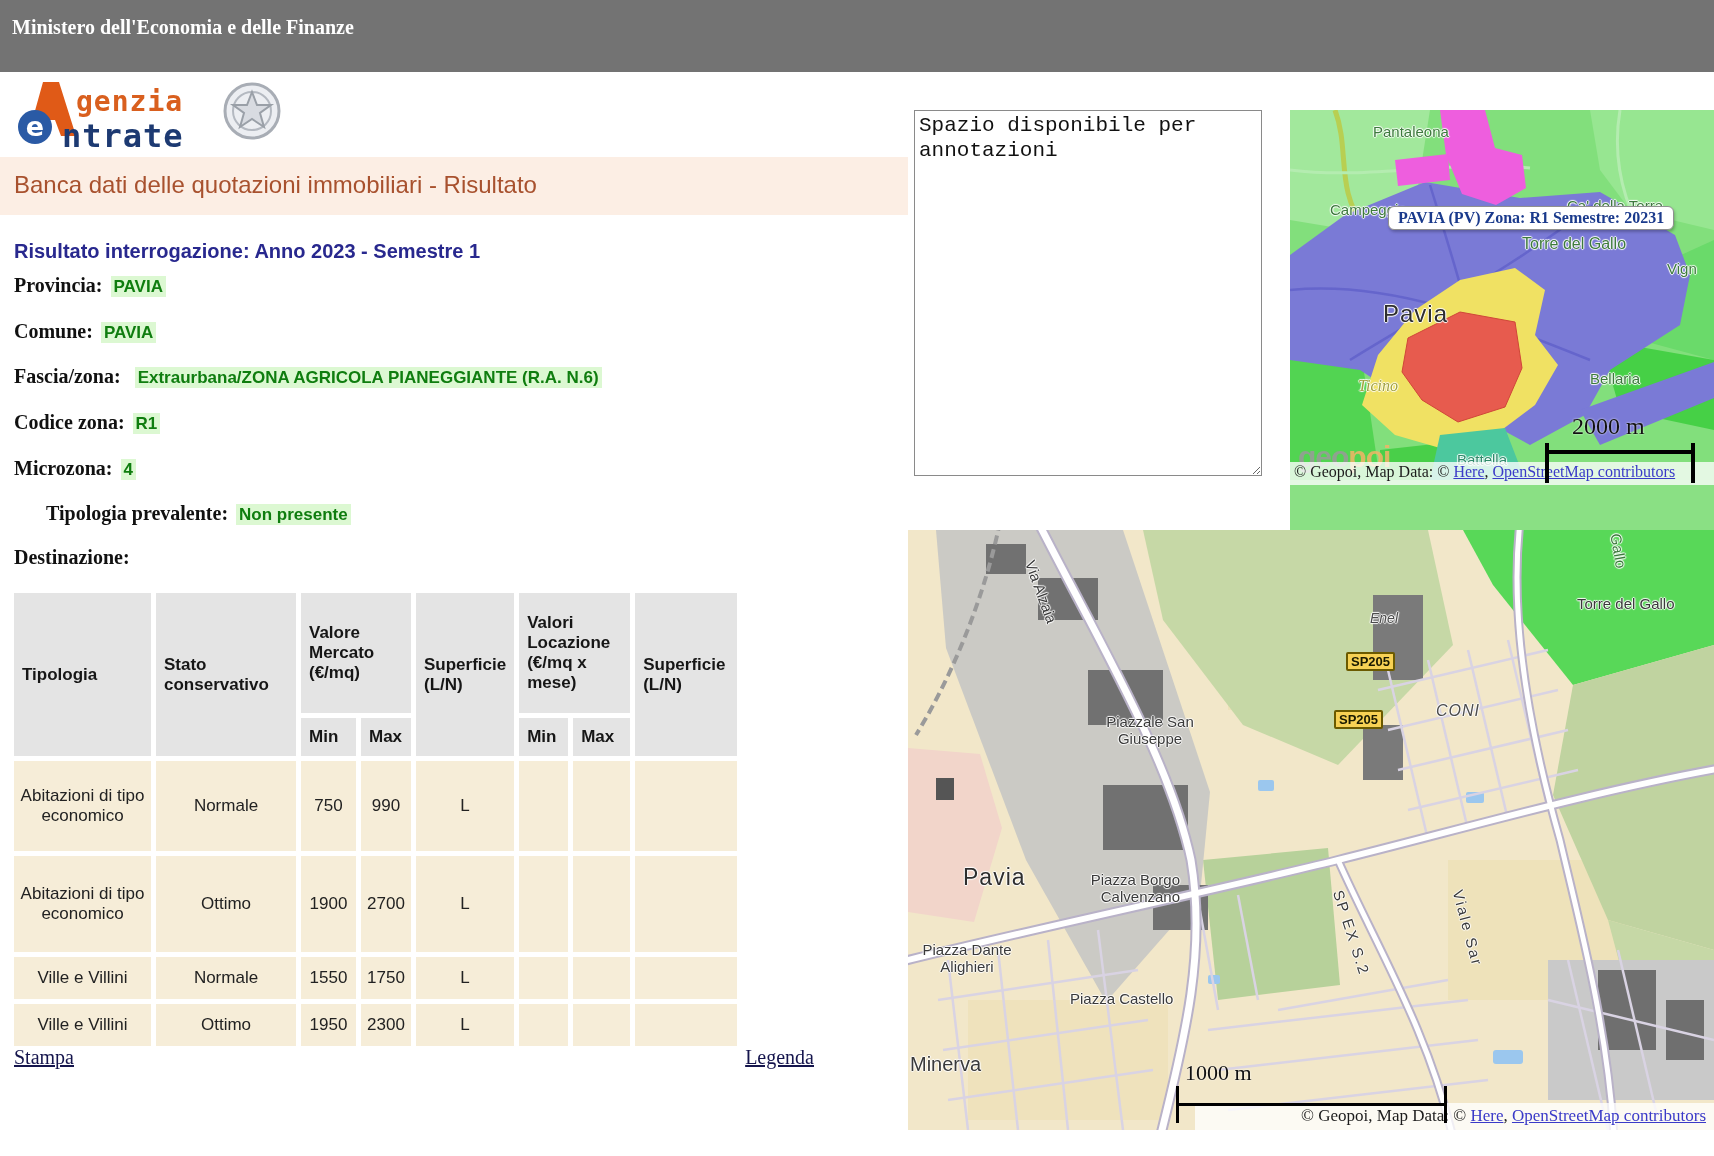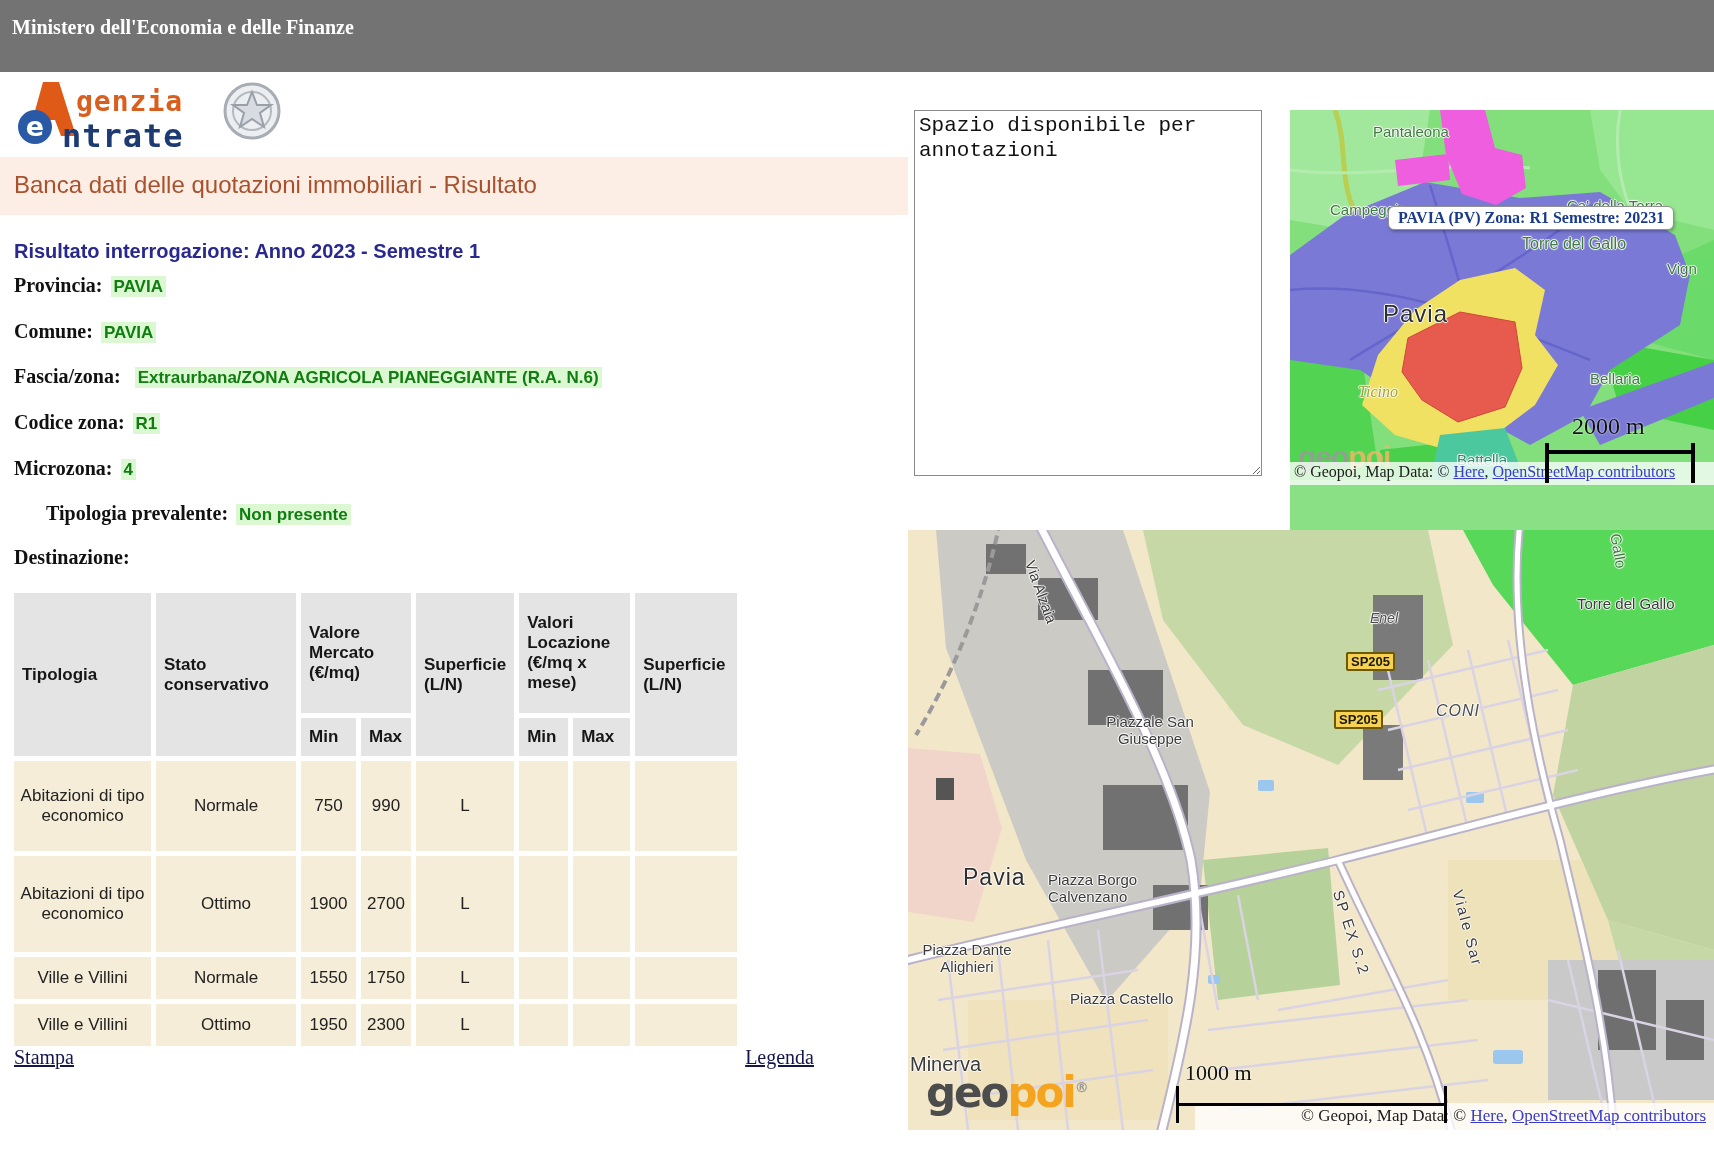--- a/index.html
+++ b/index.html
@@ -238,21 +238,21 @@
     <path d="M105,50 L158,44 L160,70 L108,76 Z" fill="#ee5ede"></path>
     <path d="M150,325 L215,318 L235,370 H140 Z" fill="#4cc89e"></path>
   </svg>
   <span class="mlabel green-lbl" style="left:83px;top:13px;">Pantaleona</span>
   <span class="mlabel green-lbl" style="left:40px;top:91px;">Campeggio</span>
   <span class="mlabel green-lbl" style="left:277px;top:87px;">Ca' della Terra</span>
   <span class="mlabel green-lbl" style="left:232px;top:125px;font-size:16px;">Torre del Gallo</span>
   <span class="mlabel green-lbl" style="left:377px;top:150px;">Vign</span>
   <span class="mlabel big-lbl" style="left:93px;top:190px;">Pavia</span>
   <span class="mlabel green-lbl" style="left:300px;top:260px;">Bellaria</span>
-  <span class="mlabel ticino-lbl" style="left:68px;top:273px;font-style:italic;">Ticino</span>
+  <span class="mlabel ticino-lbl" style="left:68px;top:267px;font-style:italic;">Ticino</span>
   <span class="mlabel teal-lbl" style="left:167px;top:341px;">Battella</span>
   <div class="geo-ghost"><span>geo</span><span class="poi">poi</span></div>
   <div class="tooltip">PAVIA (PV) Zona: R1 Semestre: 20231</div>
   <span class="scale-lbl" style="left:282px;top:303px;font-size:24px;">2000 m</span>
   <div class="attr" style="left:0;top:352px;width:424px;height:22px;padding:1px 0 0 4px;">
     <span>© Geopoi, Map Data: © </span><a href="#">Here</a><span>, </span><a href="#">OpenStreetMap contributors</a>
   </div>
   <div class="sbar" style="left:255px;top:340px;width:150px;height:4px;"></div>
   <div class="sbar" style="left:255px;top:333px;width:4px;height:40px;"></div>
   <div class="sbar" style="left:401px;top:333px;width:4px;height:40px;"></div>
@@ -328,27 +328,26 @@
   </svg>
   <span class="mlabel rot" style="left:130px;top:28px;transform:rotate(70deg);font-size:15px;">Via Alzaia</span>
   <span class="mlabel" style="left:172px;top:183px;width:140px;text-align:center;white-space:normal;">Piazzale San Giuseppe</span>
   <span class="mlabel italic-lbl" style="left:430px;top:80px;font-size:14px;padding-left:32px;">Enel</span>
   <div class="badge" style="left:438px;top:122px;">SP205</div>
   <div class="badge" style="left:426px;top:180px;">SP205</div>
   <span class="mlabel italic-lbl" style="left:528px;top:172px;font-size:16px;letter-spacing:1px;">CONI</span>
   <span class="mlabel" style="left:669px;top:65px;">Torre del Gallo</span>
   <span class="mlabel rot green-lbl" style="left:716px;top:2px;transform:rotate(80deg);">Gallo</span>
   <span class="mlabel big-lbl" style="left:55px;top:334px;font-size:23px;">Pavia</span>
-  <span class="mlabel" style="left:140px;top:341px;width:132px;text-align:left;white-space:normal;">Piazza Borgo Calvenzano</span>
+  <span class="mlabel" style="left:140px;top:341px;width:132px;text-align:right;white-space:normal;">Piazza Borgo Calvenzano</span>
   <span class="mlabel" style="left:0px;top:411px;width:118px;text-align:center;white-space:normal;">Piazza Dante Alighieri</span>
   <span class="mlabel" style="left:162px;top:460px;">Piazza Castello</span>
   <span class="mlabel" style="left:2px;top:523px;font-size:20px;">Minerva</span>
   <span class="mlabel rot" style="left:438px;top:358px;transform:rotate(72deg);letter-spacing:2px;">SP EX S.2</span>
   <span class="mlabel rot" style="left:558px;top:358px;transform:rotate(75deg);letter-spacing:2px;">Viale Sar</span>
-  <div class="geopoi"><span>geo</span><span class="poi">poi</span><sup>®</sup></div>
   <span class="scale-lbl" style="left:277px;top:530px;">1000 m</span>
   <div class="attr" style="left:287px;top:573px;width:519px;height:27px;text-align:right;padding-right:8px;box-sizing:border-box;font-size:17px;line-height:26px;">
     <span>© Geopoi, Map Data: © </span><a href="#">Here</a><span>, </span><a href="#">OpenStreetMap contributors</a>
   </div>
   <div class="sbar" style="left:268px;top:573px;width:271px;height:3px;"></div>
   <div class="sbar" style="left:268px;top:556px;width:3px;height:37px;"></div>
   <div class="sbar" style="left:536px;top:556px;width:3px;height:37px;"></div>
 </div>
 
 </body></html>

